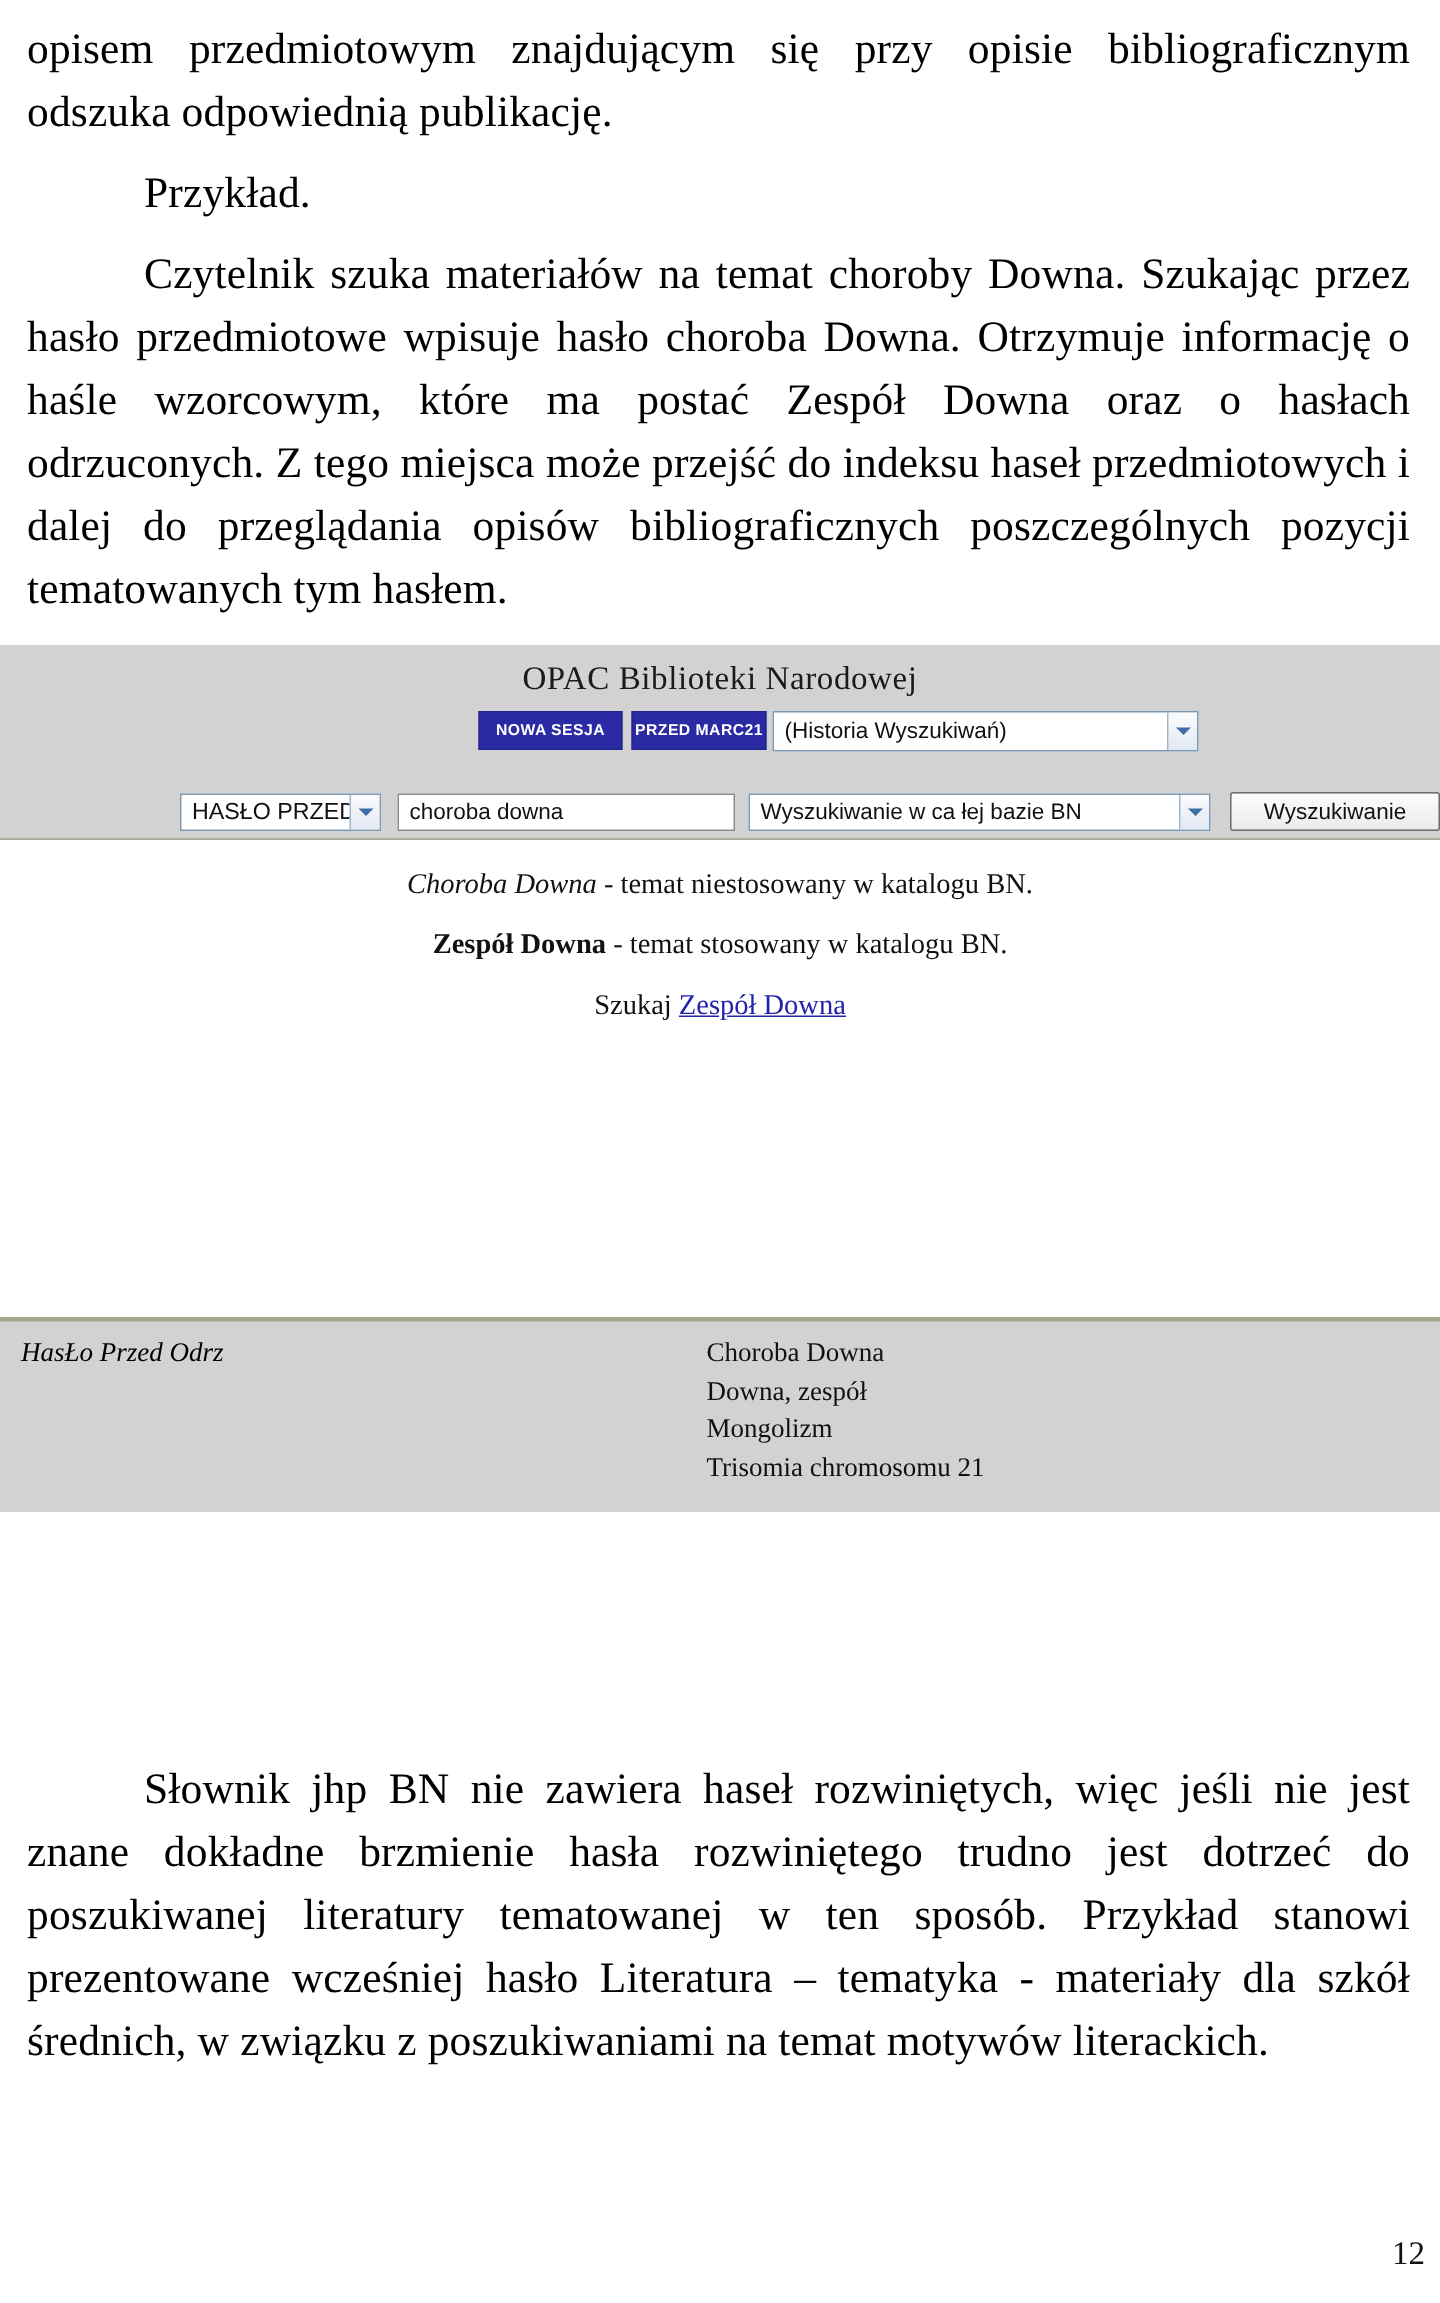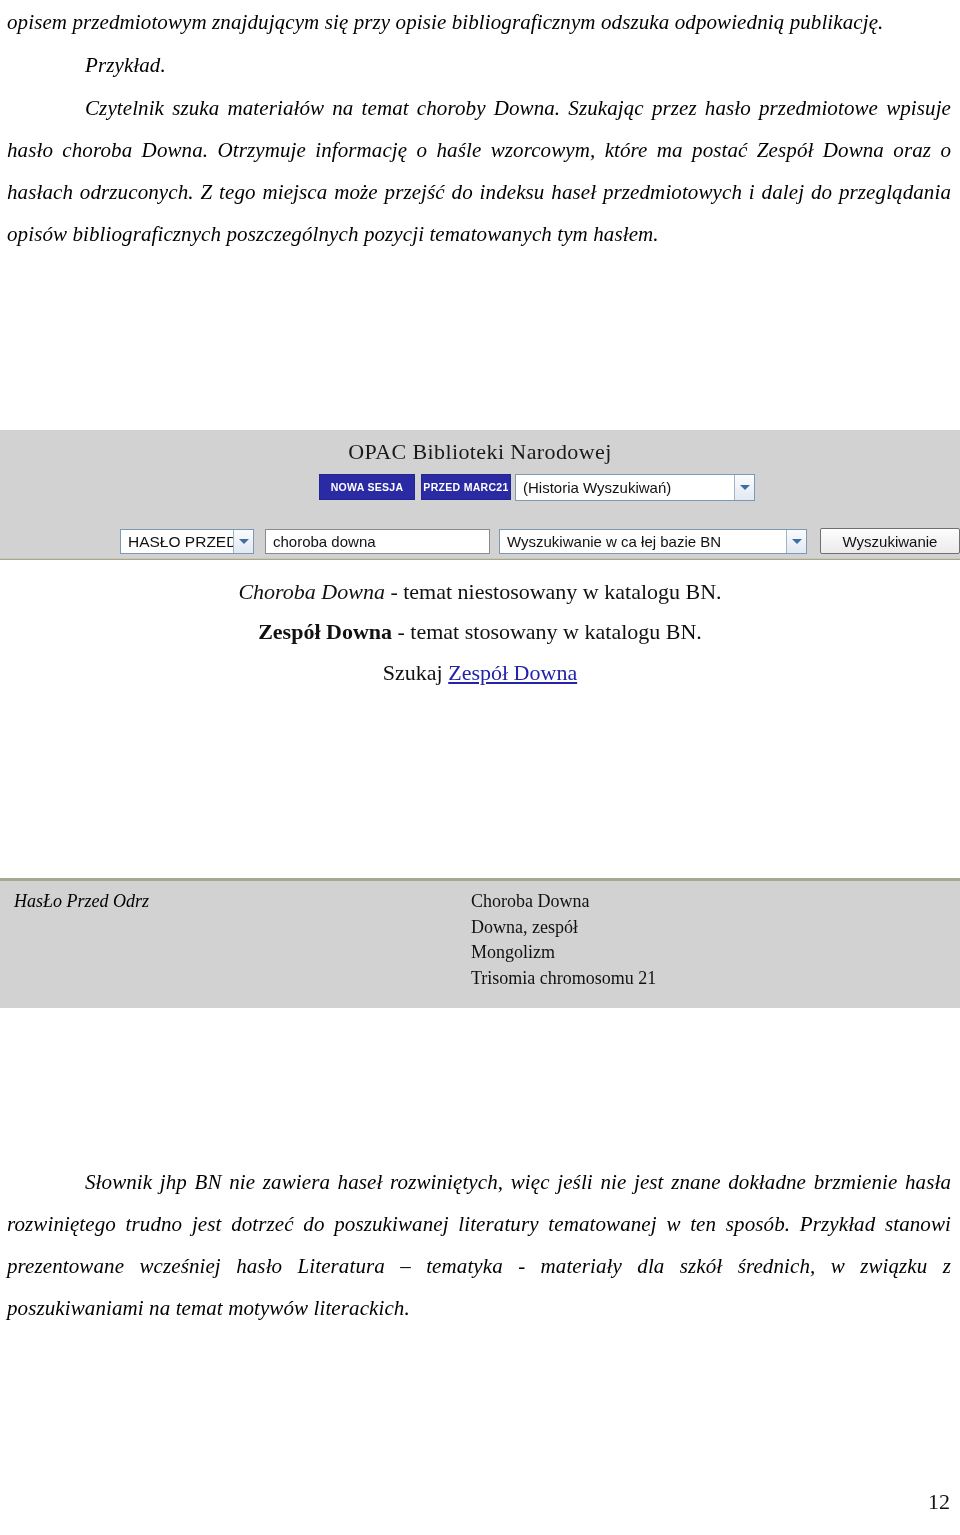--- a/index.html
+++ b/index.html
@@ -20,26 +20,25 @@
   .doc-page {
     position: absolute;
     left: 0; top: 0;
     width: 960px;
     height: 1535px;
     box-sizing: border-box;
     padding: 0 8px 0 6px;
   }
 
   p.body-par {
-    font-size: 21px;
+    font-size: 29px;
     line-height: 42px;
     text-align: justify;
-    margin: 1px;
+    margin: 12px;
     letter-spacing: 0.1px;
-    font-style: italic;
   }
   p.body-par.just {
     text-align: justify;
     text-align-last: left;
   }
   .indent {
     display: inline-block;
     width: 78px;
   }
   .indent-small {
@@ -128,21 +127,21 @@
     flex: 0 0 19px;
   }
   .caret {
     width: 0; height: 0;
     border-left: 5px solid transparent;
     border-right: 5px solid transparent;
     border-top: 5px solid #3a6ea5;
   }
   #combo-historia {
     left: 515px; top: 44px;
-    width: 240px; height: 27px; align-items: center;
+    width: 284px; height: 27px; align-items: center;
   }
   .textinput {
     position: absolute;
     background: #ffffff;
     border: 1px solid #8b8b8b;
     box-sizing: border-box;
     display: flex;
     align-items: center;
     font-family: "Liberation Sans", "DejaVu Sans", sans-serif;
     font-size: 15px;
@@ -194,21 +193,21 @@
     position: relative;
     width: 960px;
     height: 318px;
     background: #ffffff;
     font-family: "Liberation Serif", "DejaVu Serif", serif;
   }
   .res-line {
     position: absolute;
     left: 0; right: 0;
     text-align: center;
-    font-size: 22px;
+    font-size: 19px;
     color: #111111;
     white-space: nowrap;
   }
   #res-line-1 { top: 19px; }
   #res-line-2 { top: 59px; }
   #res-line-3 { top: 100px; font-family: Liberation Serif, serif; }
   .it { font-style: italic; }
   .bd { font-weight: bold; }
   .lnk {
     color: #2222aa;

